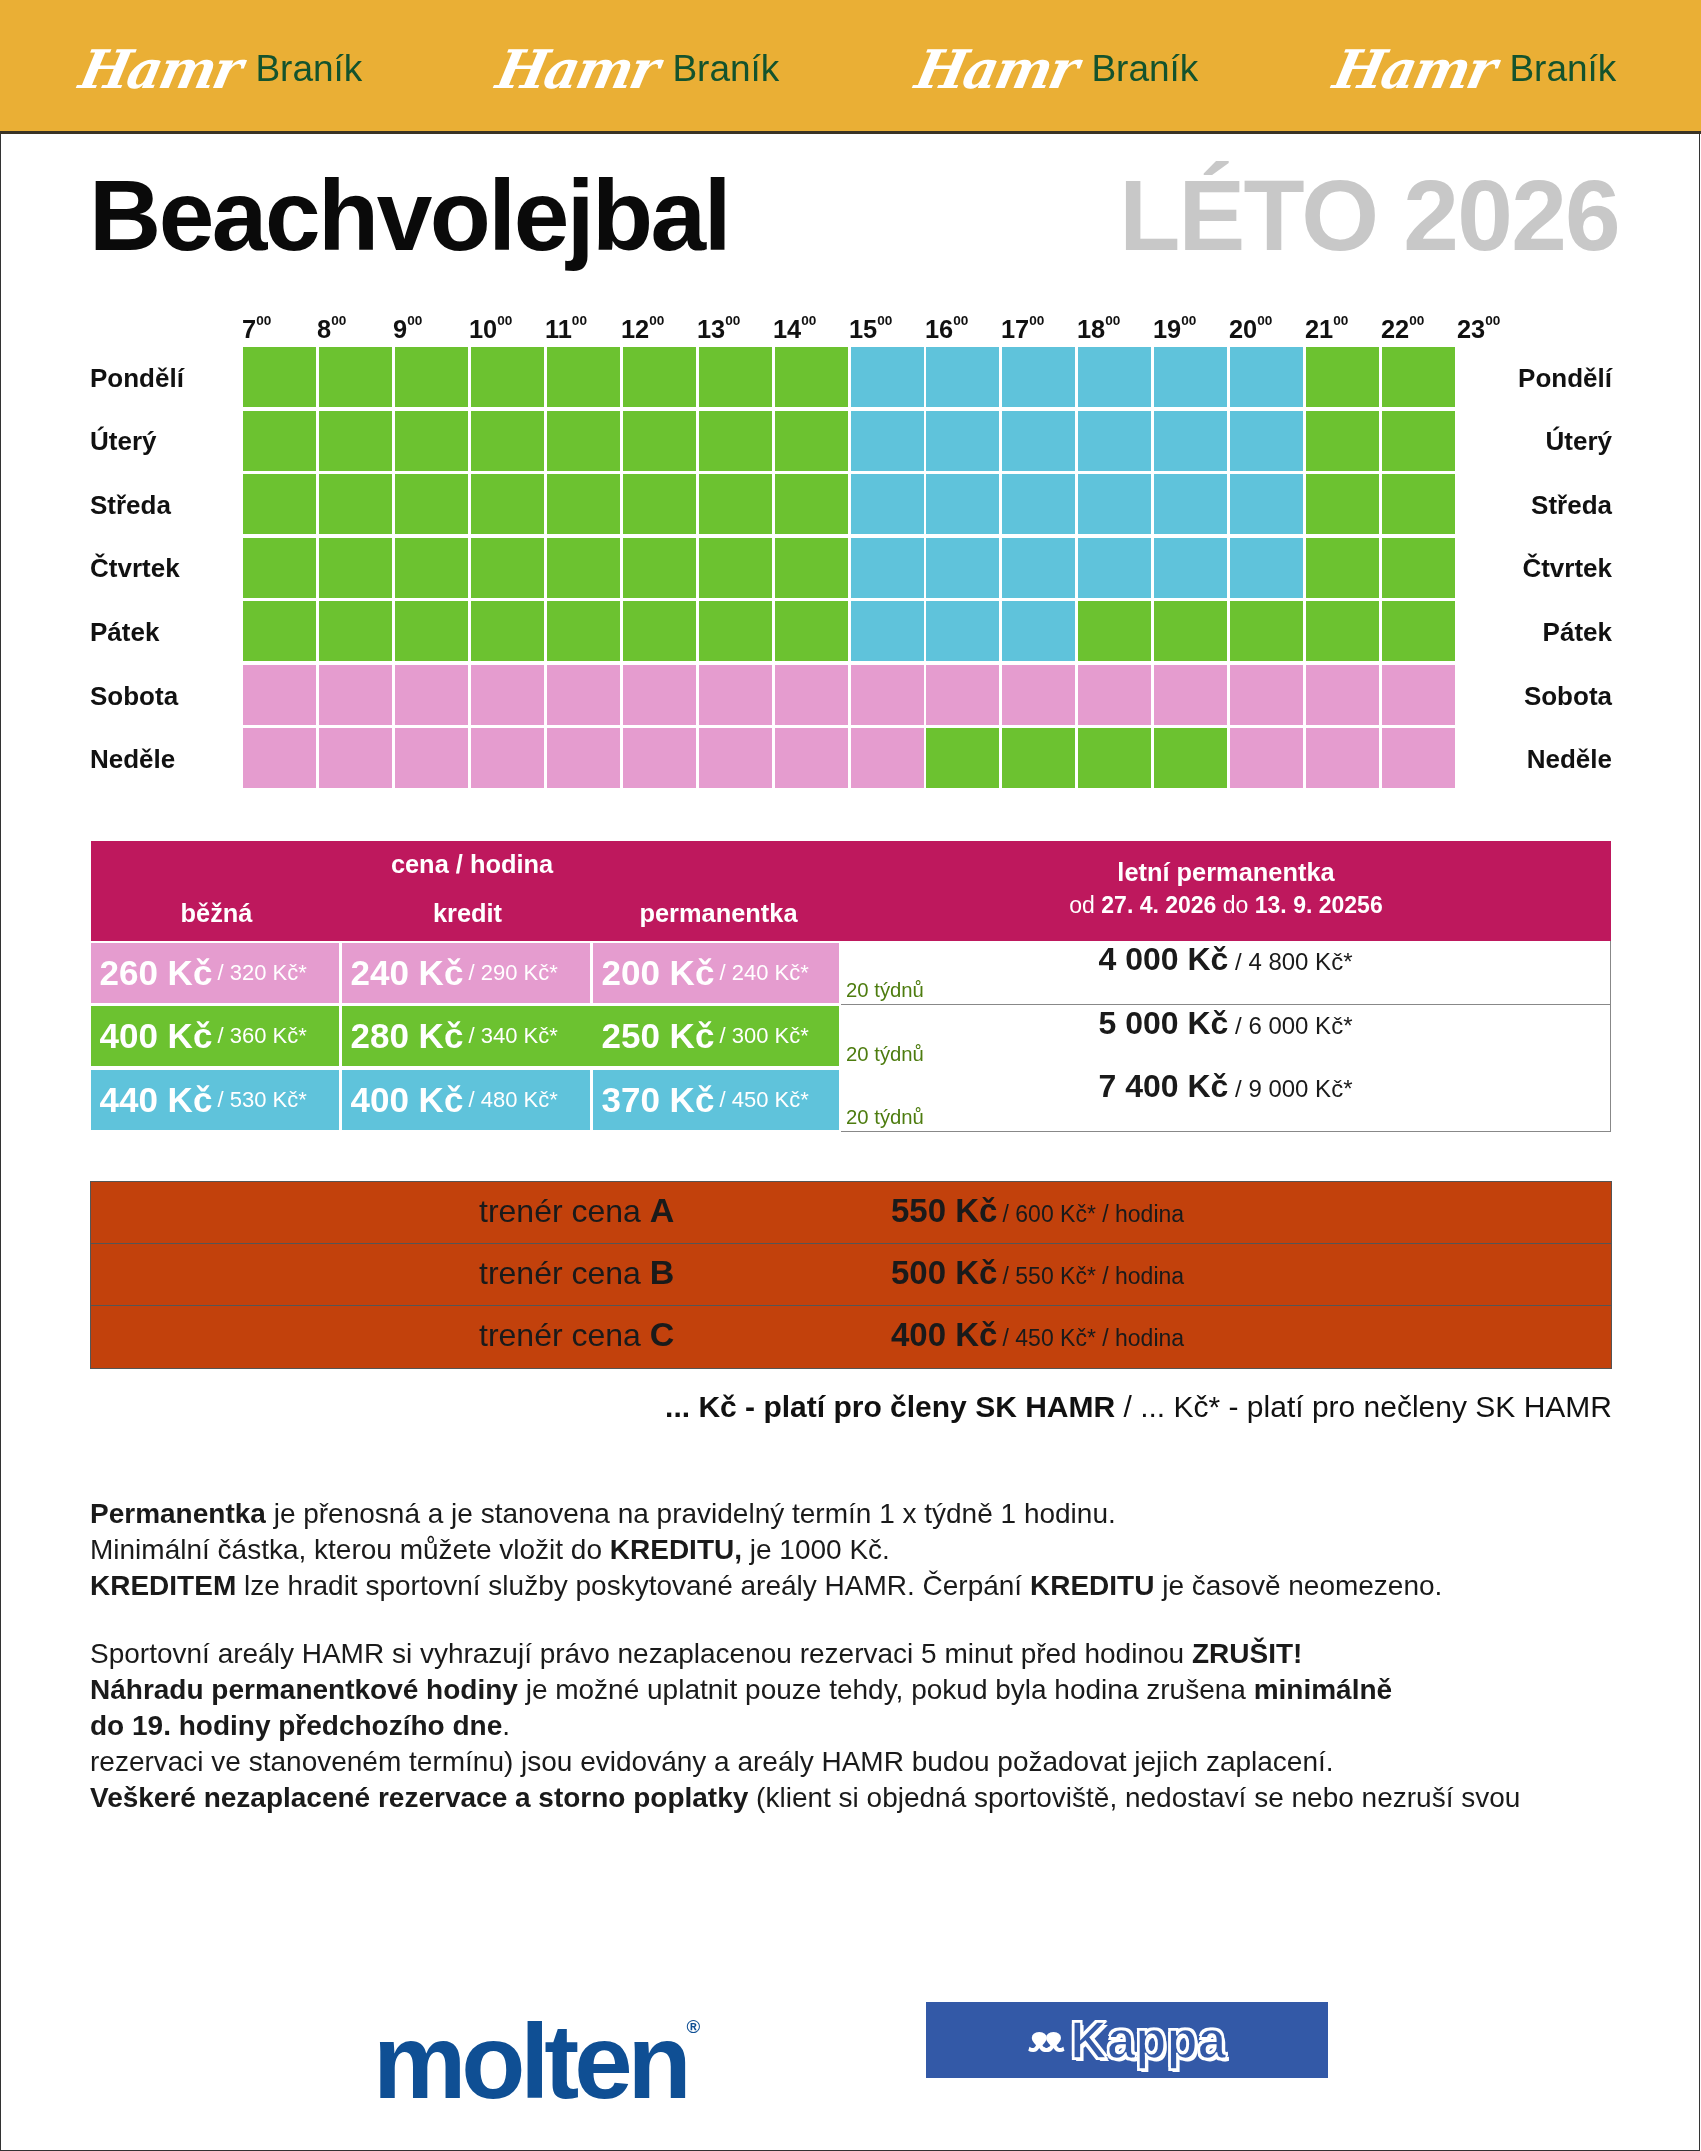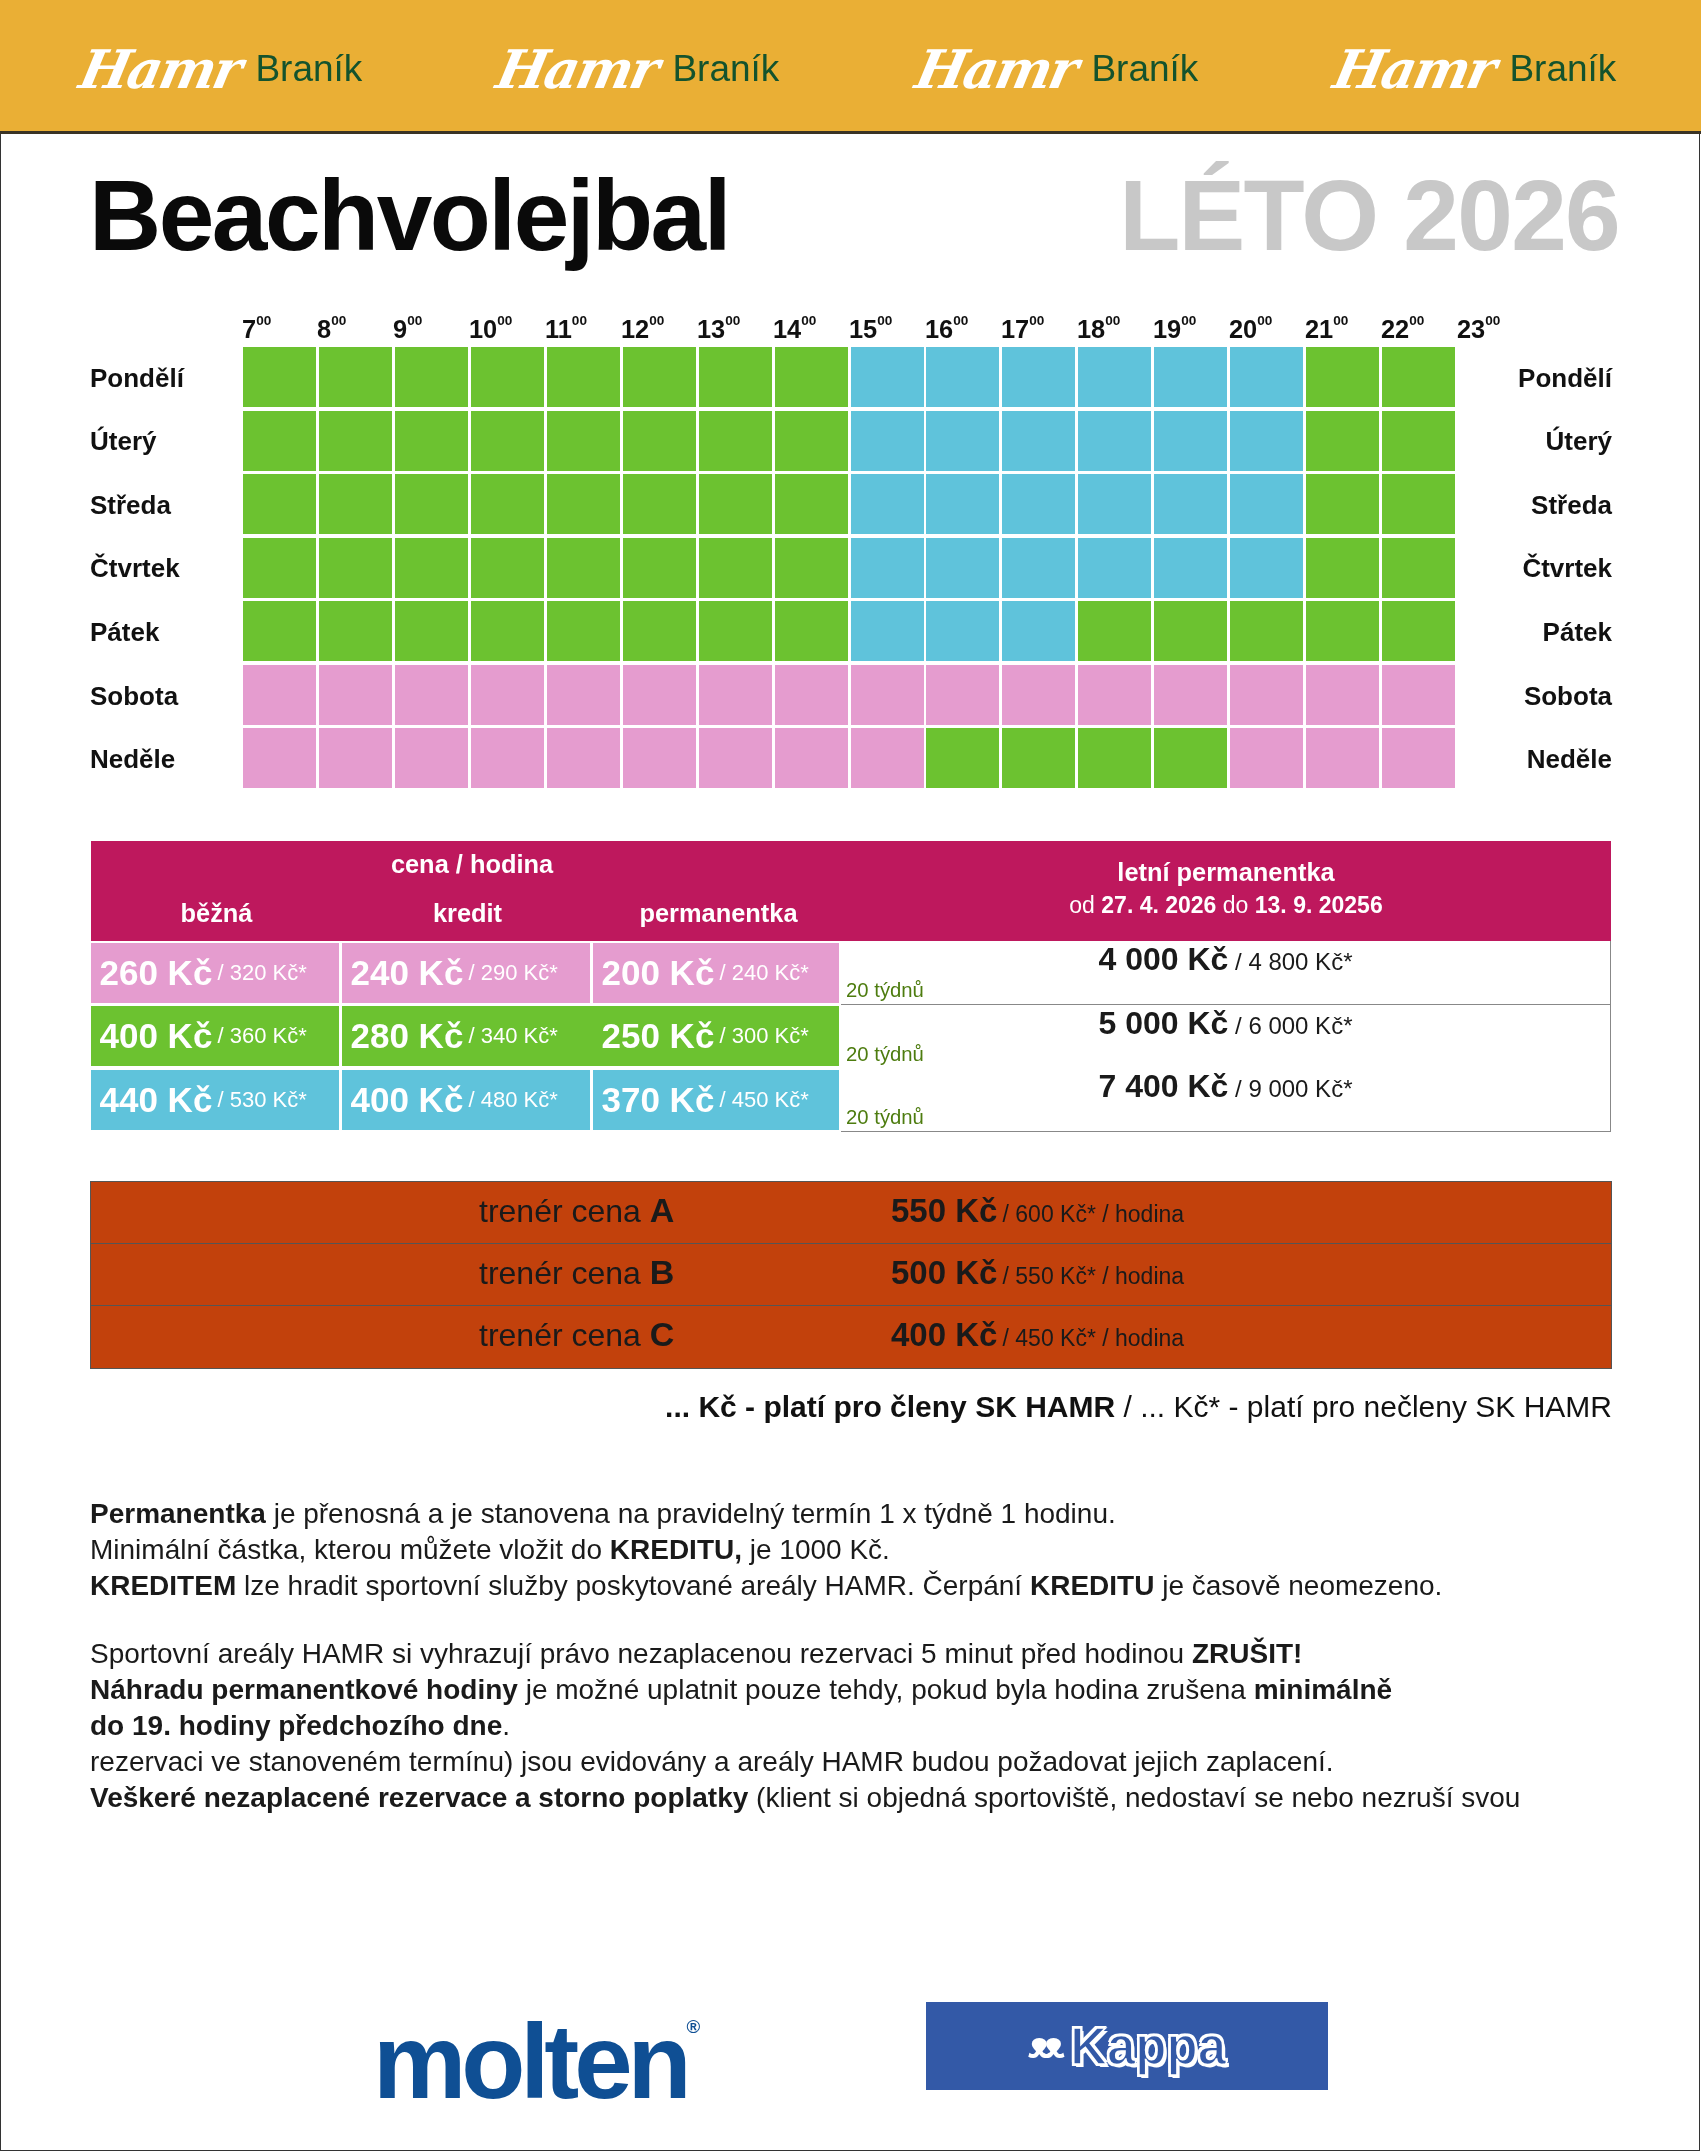--- a/index.html
+++ b/index.html
@@ -36,21 +36,21 @@
   .trow .lab b { font-size:34px; }
   .trow .val { position:absolute; left:800px; top:10.2px; white-space:nowrap; }
   .trow .val .big { font-weight:bold; font-size:33px; }
   .trow .val .small { font-size:23px; margin-left:5.1px; }
   .footnote { position:absolute; right:90px; top:1390px; font-size:30px; white-space:nowrap; color:#111; }
   .footnote b { font-weight:bold; }
   .para { position:absolute; left:90px; font-size:28px; line-height:36px; color:#1a1a1a; width:1551px; }
   .para p { margin:0; }
   .molten { position:absolute; left:373px; top:2009px; font-weight:bold; font-size:105px; color:#0f4f94; letter-spacing:-5.1px; line-height:1; }
   .molten sup { font-size:18.6px; letter-spacing:0; vertical-align:top; position:relative; top:8.5px; }
-  .kappa { position:absolute; left:926px; top:2002px; width:402px; height:88px; background:#3359a7; display:flex; align-items:center; justify-content:center; }
+  .kappa { position:absolute; left:926px; top:2002px; width:402px; height:76px; background:#3359a7; display:flex; align-items:center; justify-content:center; }
   .kappa .logo { color:#3359a7; font-weight:bold; font-size:51px; -webkit-text-stroke:1.7px #fff; text-shadow:0 0 0 #fff, 2.5px 2.5px 0 #fff, -1.7px -1.7px 0 #fff, 1.7px -1.7px 0 #fff, -1.7px 1.7px 0 #fff; display:flex; align-items:center; gap:13.6px; }
   .kappa .omini { font-size:37px; color:#fff; -webkit-text-stroke:0; text-shadow:none; letter-spacing:-8.5px; }
 </style>
 </head>
 <body>
 
 <div class="frame"></div>
 
 <div class="topbar">
   <div class="brand" style="left:81px">

